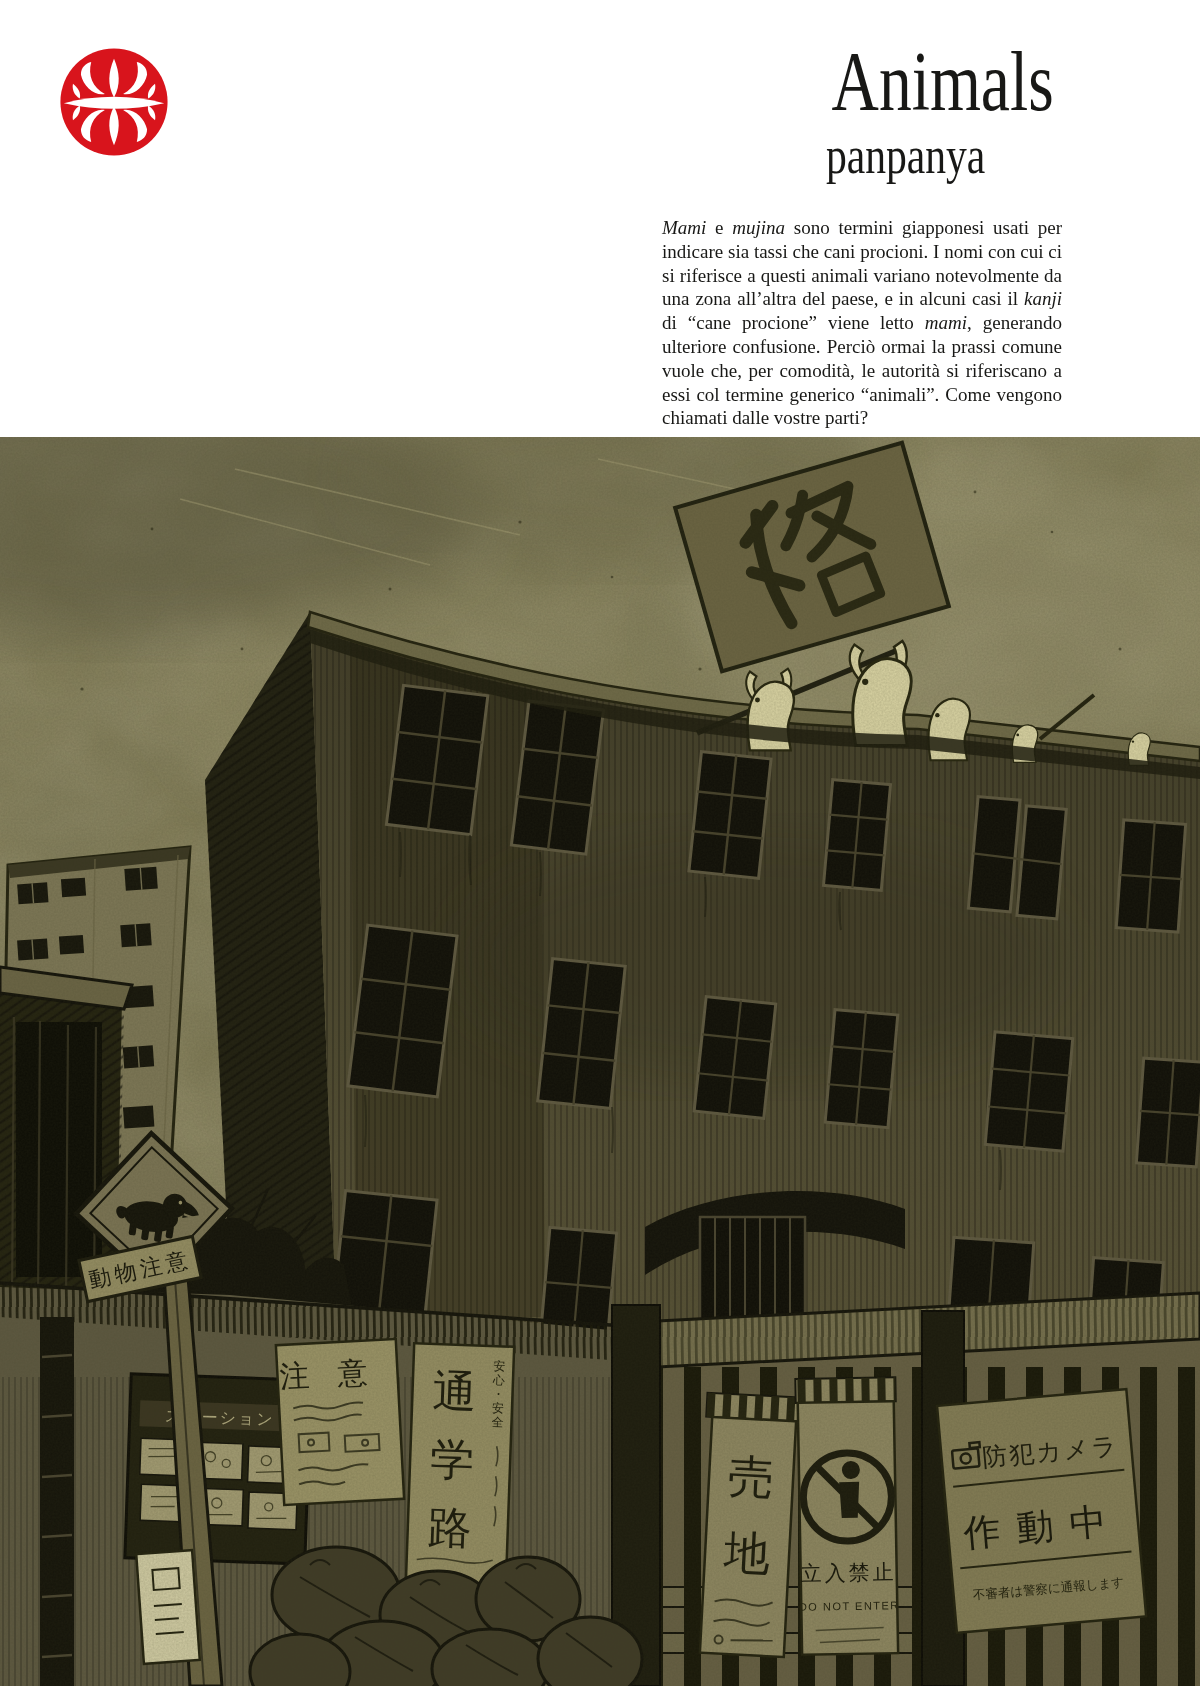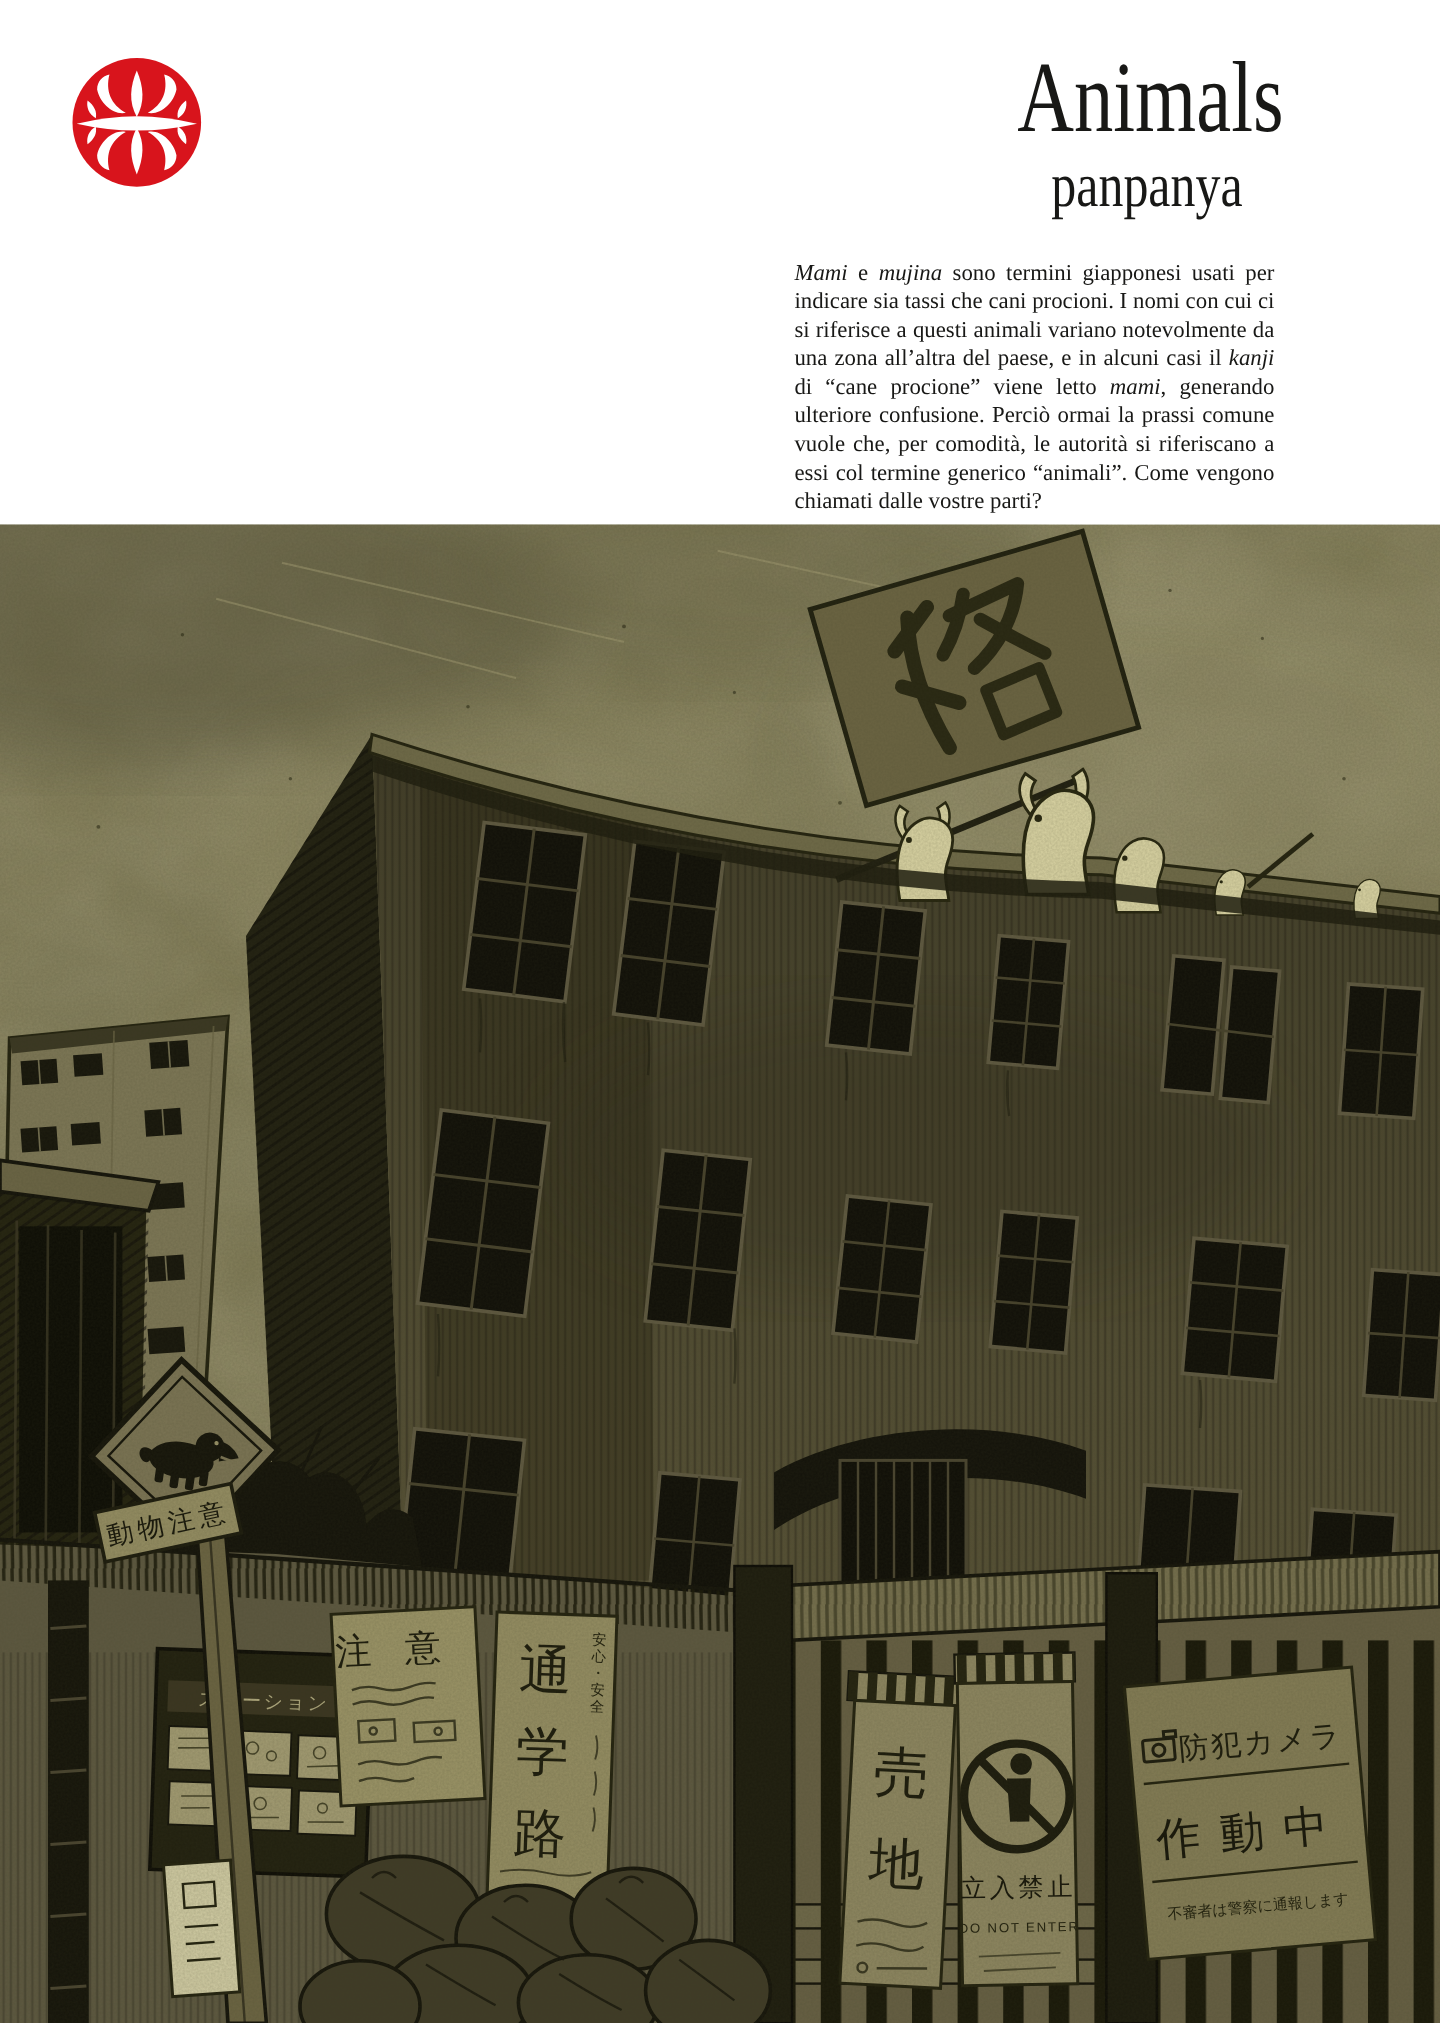--- a/index.html
+++ b/index.html
@@ -1,19 +1,19 @@
 <!DOCTYPE html>
 <html><head>
 <meta charset="utf-8">
 <style>
   html,body{margin:0;padding:0;background:#ffffff;}
   .page{position:relative;width:1200px;height:1686px;background:#ffffff;overflow:hidden;
         font-family:"Liberation Serif", serif;}
   .logo{position:absolute;left:57px;top:45px;width:114px;height:114px;}
-  .title-block{position:absolute;right:130px;top:40px;text-align:center;color:#181816;}
+  .title-block{position:absolute;right:146px;top:40px;text-align:left;color:#181816;}
   .title{font-size:84px;line-height:1;transform:scaleX(.78);transform-origin:right center;
          letter-spacing:0;font-weight:400;white-space:nowrap;}
   .author{font-size:52px;line-height:1;margin-top:6px;transform:scaleX(.80);
           transform-origin:right center;font-weight:400;white-space:nowrap;}
   .intro{position:absolute;right:138px;top:197px;width:400px;font-size:19px;line-height:23.8px;
          text-align:justify;color:#181816;}
   .intro i{font-style:italic;}
   .art{position:absolute;left:0;top:437px;width:1200px;height:1249px;}
   svg text{user-select:none;}
   .cjk{font-family:"DejaVu Sans", sans-serif;}

